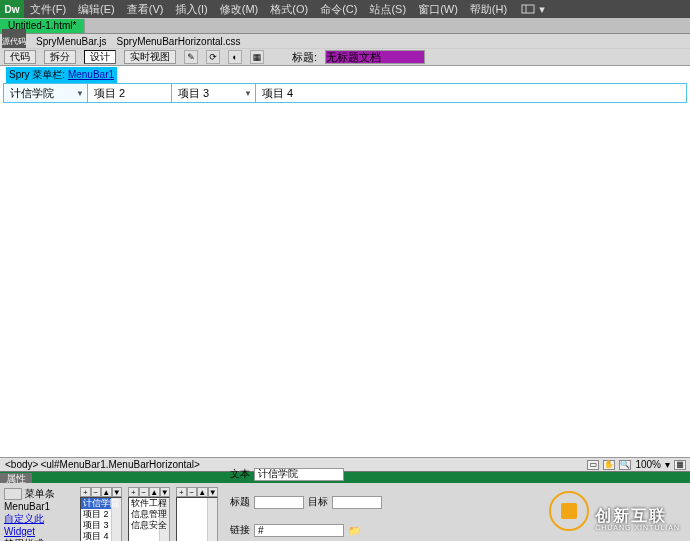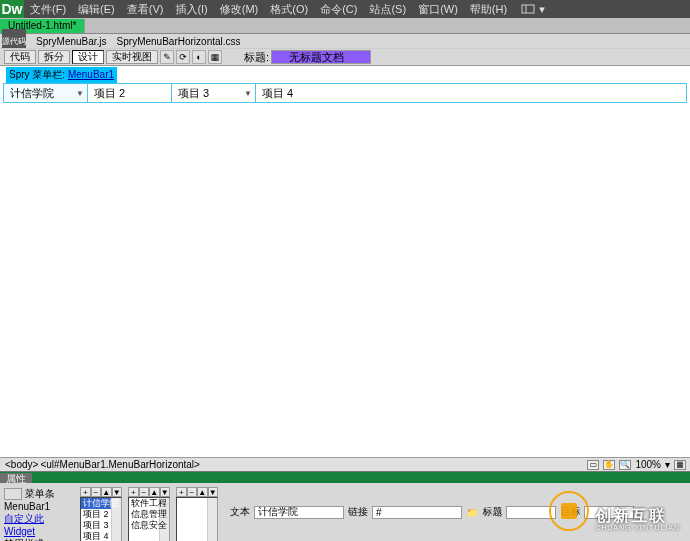--- a/index.html
+++ b/index.html
@@ -1,39 +1,39 @@
 <!DOCTYPE html>
 <html><head>
 <meta charset="utf-8">
 <style>
 * { box-sizing: border-box; margin: 0; padding: 0; font-family: "Microsoft YaHei", Arial, sans-serif; }
 body { width: 690px; height: 541px; background: #fff; overflow: hidden; position: relative; font-size: 11px; }
 
 
 .topbar { background: #4a4a4a; color: #ddd; height: 18px; display: flex; align-items: center; }
-.dw-logo { background: #1f8a3a; color: #fff; width: 24px; height: 18px; display: flex; align-items: center; justify-content: center; font-weight: bold; font-size: 14px; }
+.dw-logo { background: #1f8a3a; color: #fff; width: 24px; height: 18px; display: flex; align-items: center; justify-content: center; font-weight: bold; font-size: 10px; }
 .menu-items { display: flex; gap: 0; }
 .menu-items span { padding: 0 6px; font-size: 11px; color: #ddd; line-height: 18px; cursor: default; }
 .layout-pick { margin-left: 8px; color: #ddd; display: flex; align-items: center; gap: 4px; font-size: 11px; }
 
 
 .doc-tabs { background: #bfbfbf; height: 16px; border-bottom: 1px solid #888; display: flex; align-items: center; }
 .doc-tab { background: #22c55e; padding: 1px 8px; font-size: 10px; border-right: 1px solid #999; height: 14px; line-height: 12px; }
 
 
 .related-bar { background: #d8d8d8; height: 14px; display: flex; align-items: center; padding-left: 2px; gap: 10px; font-size: 10px; }
 .related-bar .src-icon { width: 24px; height: 24px; background: #555; color: #fff; font-size: 8px; display: flex; align-items: center; justify-content: center; }
 
 
-.view-toolbar { background: #d8d8d8; height: 18px; border-top: 1px solid #ccc; border-bottom: 1px solid #999; display: flex; align-items: center; padding: 0 4px; gap: 2px; }
+.view-toolbar { background: #d8d8d8; height: 18px; border-top: 1px solid #ccc; border-bottom: 1px solid #999; display: flex; align-items: center; padding: 0 4px; gap: 8px; }
 .vt-btn { background: #e6e6e6; border: 1px solid #999; font-size: 10px; padding: 0 5px; height: 14px; line-height: 12px; }
 .vt-btn.active { background: #fff; border: 1px inset #666; }
 .vt-icon { width: 14px; height: 14px; background: #e0e0e0; border: 1px solid #aaa; font-size: 9px; display: flex; align-items: center; justify-content: center; }
 .title-label { margin-left: 20px; font-size: 11px; }
-.title-input { background: #8b5cf6; border: 1px solid #999; height: 14px; width: 100px; font-size: 11px; padding: 0 17px; }
+.title-input { background: #a21caf; border: 1px solid #999; height: 14px; width: 100px; font-size: 11px; padding: 0 0; }
 
 
 .spry-tag { background: #00bfff; color: #000; font-size: 10px; padding: 1px 3px; display: inline-block; margin: 1px 0 0 3px; }
 .spry-tag .id { color: #0000aa; text-decoration: underline; }
 
 
 .menubar-wrap { margin: 0 3px; }
 .menubar { display: flex; border: 1px solid #4fc3e8; background: #fff; }
 .menubar-item { position: relative; width: 84px; height: 18px; border-right: 1px solid #4fc3e8; font-size: 11px; display: flex; align-items: center; padding-left: 6px; }
 .menubar-item:last-child { border-right: none; }
@@ -56,21 +56,21 @@
 .props-left { width: 70px; font-size: 10px; }
 .props-left .widg-icon { width: 18px; height: 12px; background: #e0e0e0; border: 1px solid #999; display: inline-block; vertical-align: middle; }
 .props-left .link { color: #0000dd; text-decoration: underline; cursor: pointer; }
 .list-box { background: #fff; border: 1px inset #999; width: 42px; height: 50px; overflow: hidden; font-size: 9px; }
 .list-box .scroll { float: right; width: 10px; height: 100%; background: #e8e8e8; border-left: 1px solid #ccc; }
 .list-box .itm { padding: 0 2px; line-height: 11px; white-space: nowrap; }
 .list-box .itm.sel { background: #3366cc; color: #fff; }
 .list-ctrls { width: 42px; font-size: 9px; }
 .list-ctrls .row { display: flex; justify-content: space-between; }
 .list-ctrls .cbtn { width: 12px; height: 10px; background: #e8e8e8; border: 1px solid #999; font-size: 8px; display: flex; align-items: center; justify-content: center; }
-.props-fields { display: flex; gap: 4px; font-size: 10px; margin-left: 6px; justify-content: flex-end; }
+.props-fields { display: flex; flex-direction: column; gap: 14px; font-size: 10px; margin-left: 6px; justify-content: flex-end; }
 .props-fields .frow { display: flex; align-items: center; gap: 4px; }
 .props-fields input { background: #fff; border: 1px solid #999; height: 13px; font-size: 10px; padding: 0 3px; }
 
 
 .watermark { position: absolute; right: 10px; bottom: 10px; display: flex; align-items: flex-end; gap: 6px; opacity: 0.9; }
 .wm-circle { width: 40px; height: 40px; border: 2px solid #f5a100; border-radius: 50%; display: flex; align-items: center; justify-content: center; position: relative; }
 .wm-circle::before { content: ""; width: 16px; height: 16px; background: #f5a100; position: absolute; border-radius: 2px; }
 .wm-text { color: #fff; display: flex; flex-direction: column; line-height: 1; text-shadow: 0 0 3px #000; }
 .wm-text .big { font-size: 16px; font-weight: bold; letter-spacing: 2px; }
 .wm-text .small { font-size: 7px; letter-spacing: 1px; }
@@ -228,29 +228,29 @@
         <div class="scroll"></div>
       </div>
     </div>
 
     <div class="props-fields">
       <div class="frow">
         <span>文本</span>
         <input style="width: 90px;" value="计信学院">
       </div>
       <div class="frow">
-        <span>链接</span>
-        <input style="width: 90px;" value="#">
-        <div class="cbtn">📁</div>
-      </div>
-      <div class="frow">
         <span>标题</span>
         <input style="width: 50px;" value="">
         <span>目标</span>
         <input style="width: 50px;" value="">
+      </div>
+      <div class="frow">
+        <span>链接</span>
+        <input style="width: 90px;" value="#">
+        <div class="cbtn">📁</div>
       </div>
     </div>
   </div>
 </div>
 
 <div class="watermark">
   <div class="wm-circle"></div>
   <div class="wm-text">
     <span class="big">创新互联</span>
     <span class="small">CHUANG XINTULIAN</span>

